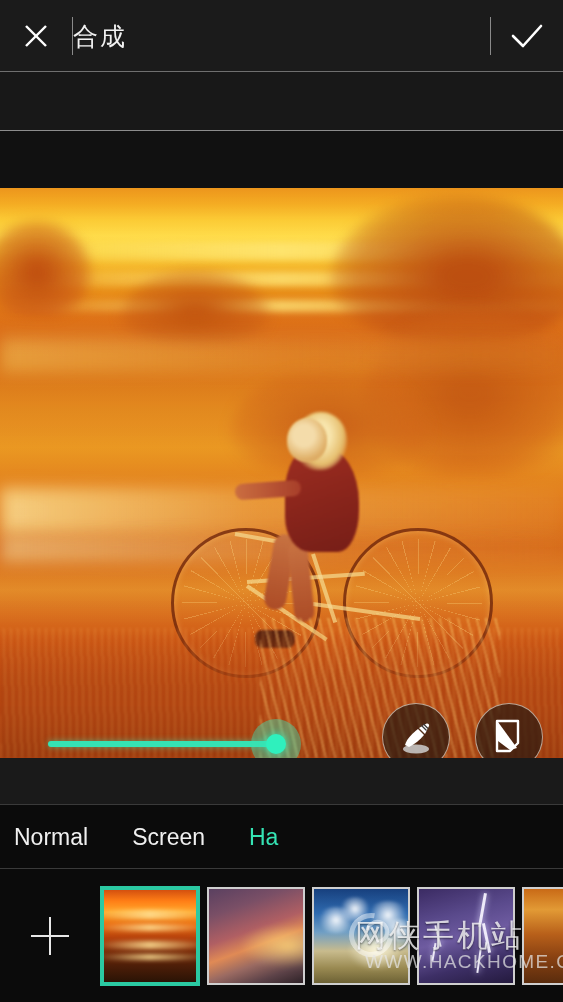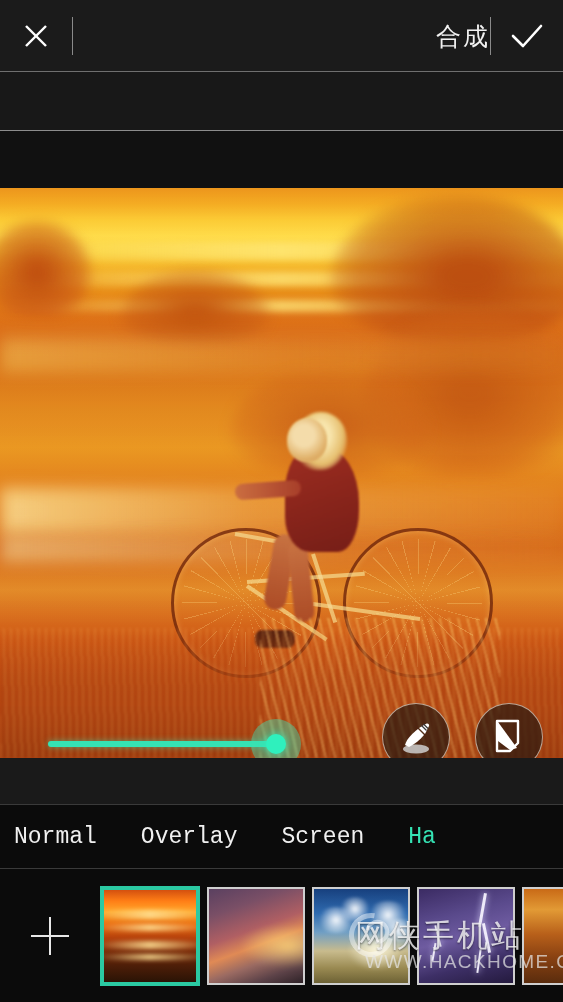--- a/index.html
+++ b/index.html
@@ -28,21 +28,21 @@
     display:flex; align-items:center; justify-content:center;
     flex:none;
   }
   .hdr-divider {
     width:1px; height:38px;
     background:#8a8a8a;
     flex:none;
   }
   .hdr-title {
     flex:1;
-    text-align:right;
+    text-align:left;
     color:#f2f2f2;
     font-size:25px;
     letter-spacing:2px;
     font-weight:400;
   }
   .icon-x, .icon-check { display:block; }
   .hdr-rule {
     position:absolute; left:0; top:71px;
     width:563px; height:1px;
     background:#6f6f6f;
@@ -264,21 +264,20 @@
     position:absolute; left:0; top:804px; width:563px; height:1px;
     background:#3a3a3a;
   }
   .blend-row {
     position:absolute; left:0; top:805px;
     width:563px; height:64px;
     background:#0b0b0b;
     display:flex; align-items:center;
     overflow:hidden;
     white-space:nowrap;
-    font-family:Liberation Mono, monospace;
   }
   .blend-item {
     color:#f0f0f0;
     font-size:23px;
     padding:0 22px;
     flex:none;
   }
   .blend-item:first-child { padding-left:14px; }
   .blend-item.active { color:#35e3b4; }
   .blend-rule-bot {
@@ -495,21 +494,20 @@
     <svg width="36" height="40" viewBox="0 0 36 40">
       <path d="M6 4 H27 V26 L19 34 H6 Z" fill="none" stroke="#ffffff" stroke-width="2.4" stroke-linejoin="round"></path>
       <path d="M7 5 L26 31 L19 33 L7 24 Z" fill="#ffffff"></path>
     </svg>
   </div>
 
   <div class="blend-gap"></div>
   <div class="blend-rule-top"></div>
   <div class="blend-row">
     <div class="blend-item">Normal</div>
-    <div class="blend-item">Overlay</div>
     <div class="blend-item">Screen</div>
     <div class="blend-item active">Ha</div>
   </div>
   <div class="blend-rule-bot"></div>
 
   <div class="strip">
     <div class="add-btn">
       <div style="position:relative;width:42px;height:42px;">
         <div class="plus-v" style="left:20px;top:2px;width:2px;height:38px;"></div>
         <div class="plus-h" style="left:2px;top:20px;width:38px;height:2px;"></div>

